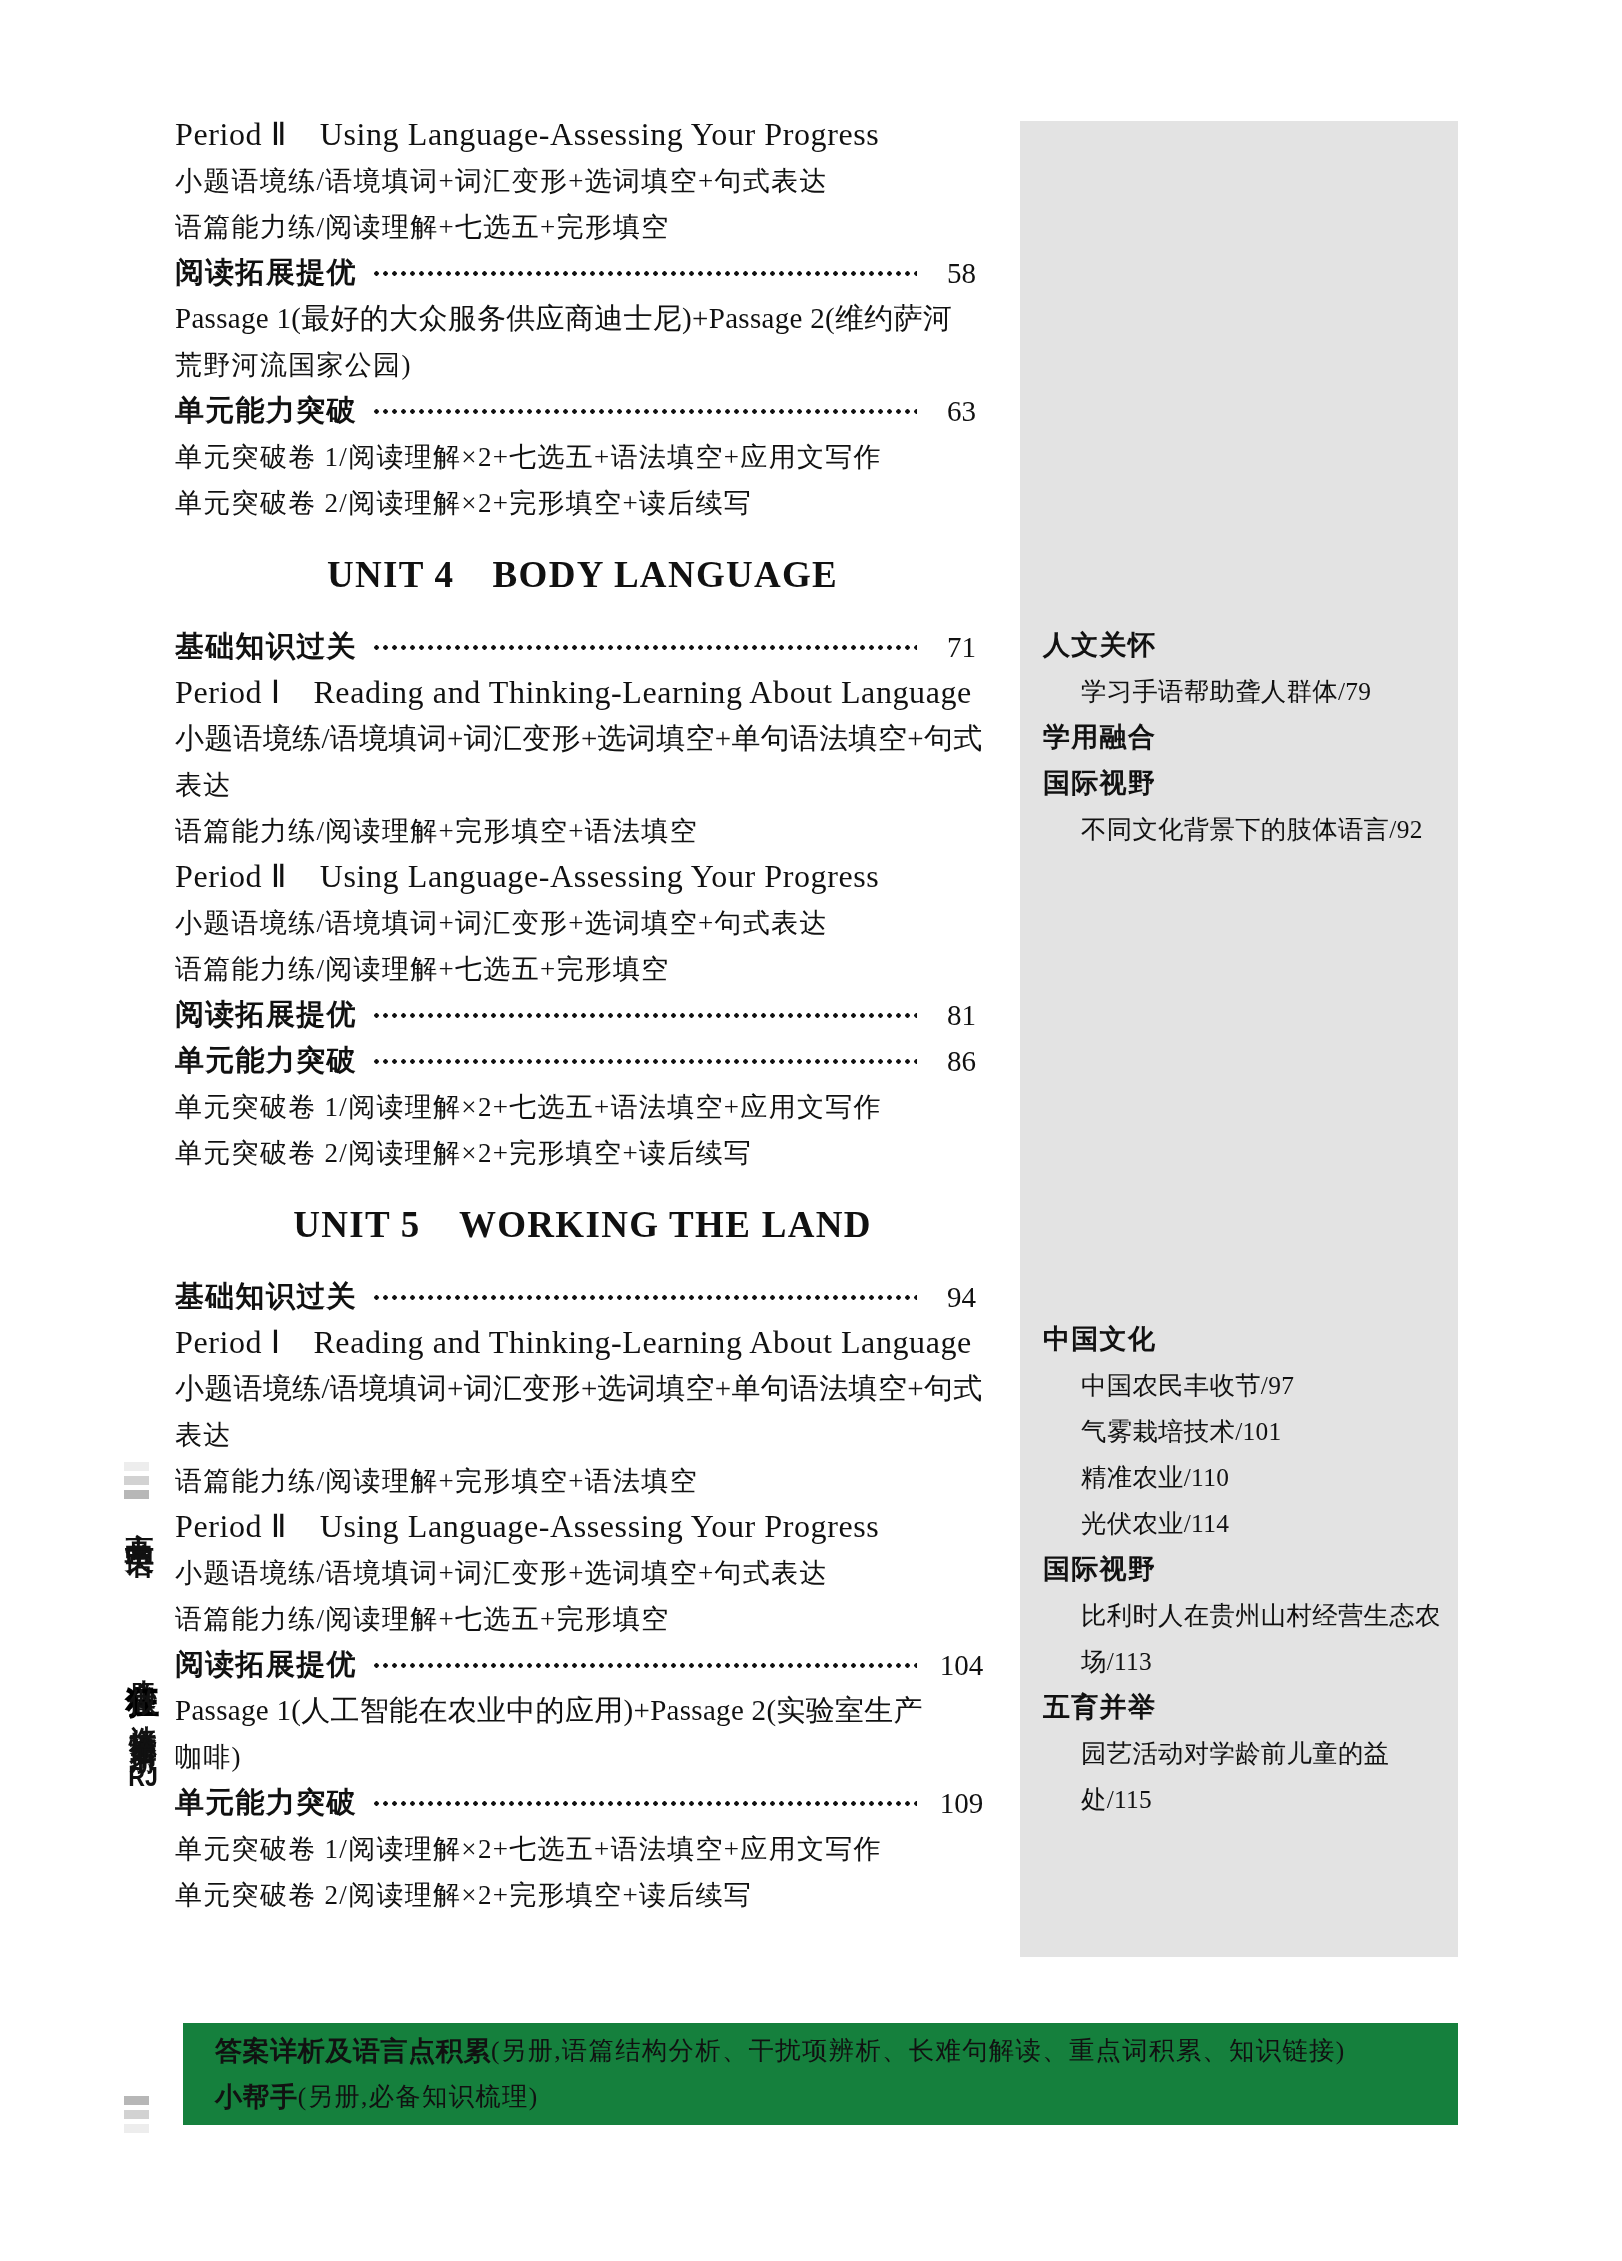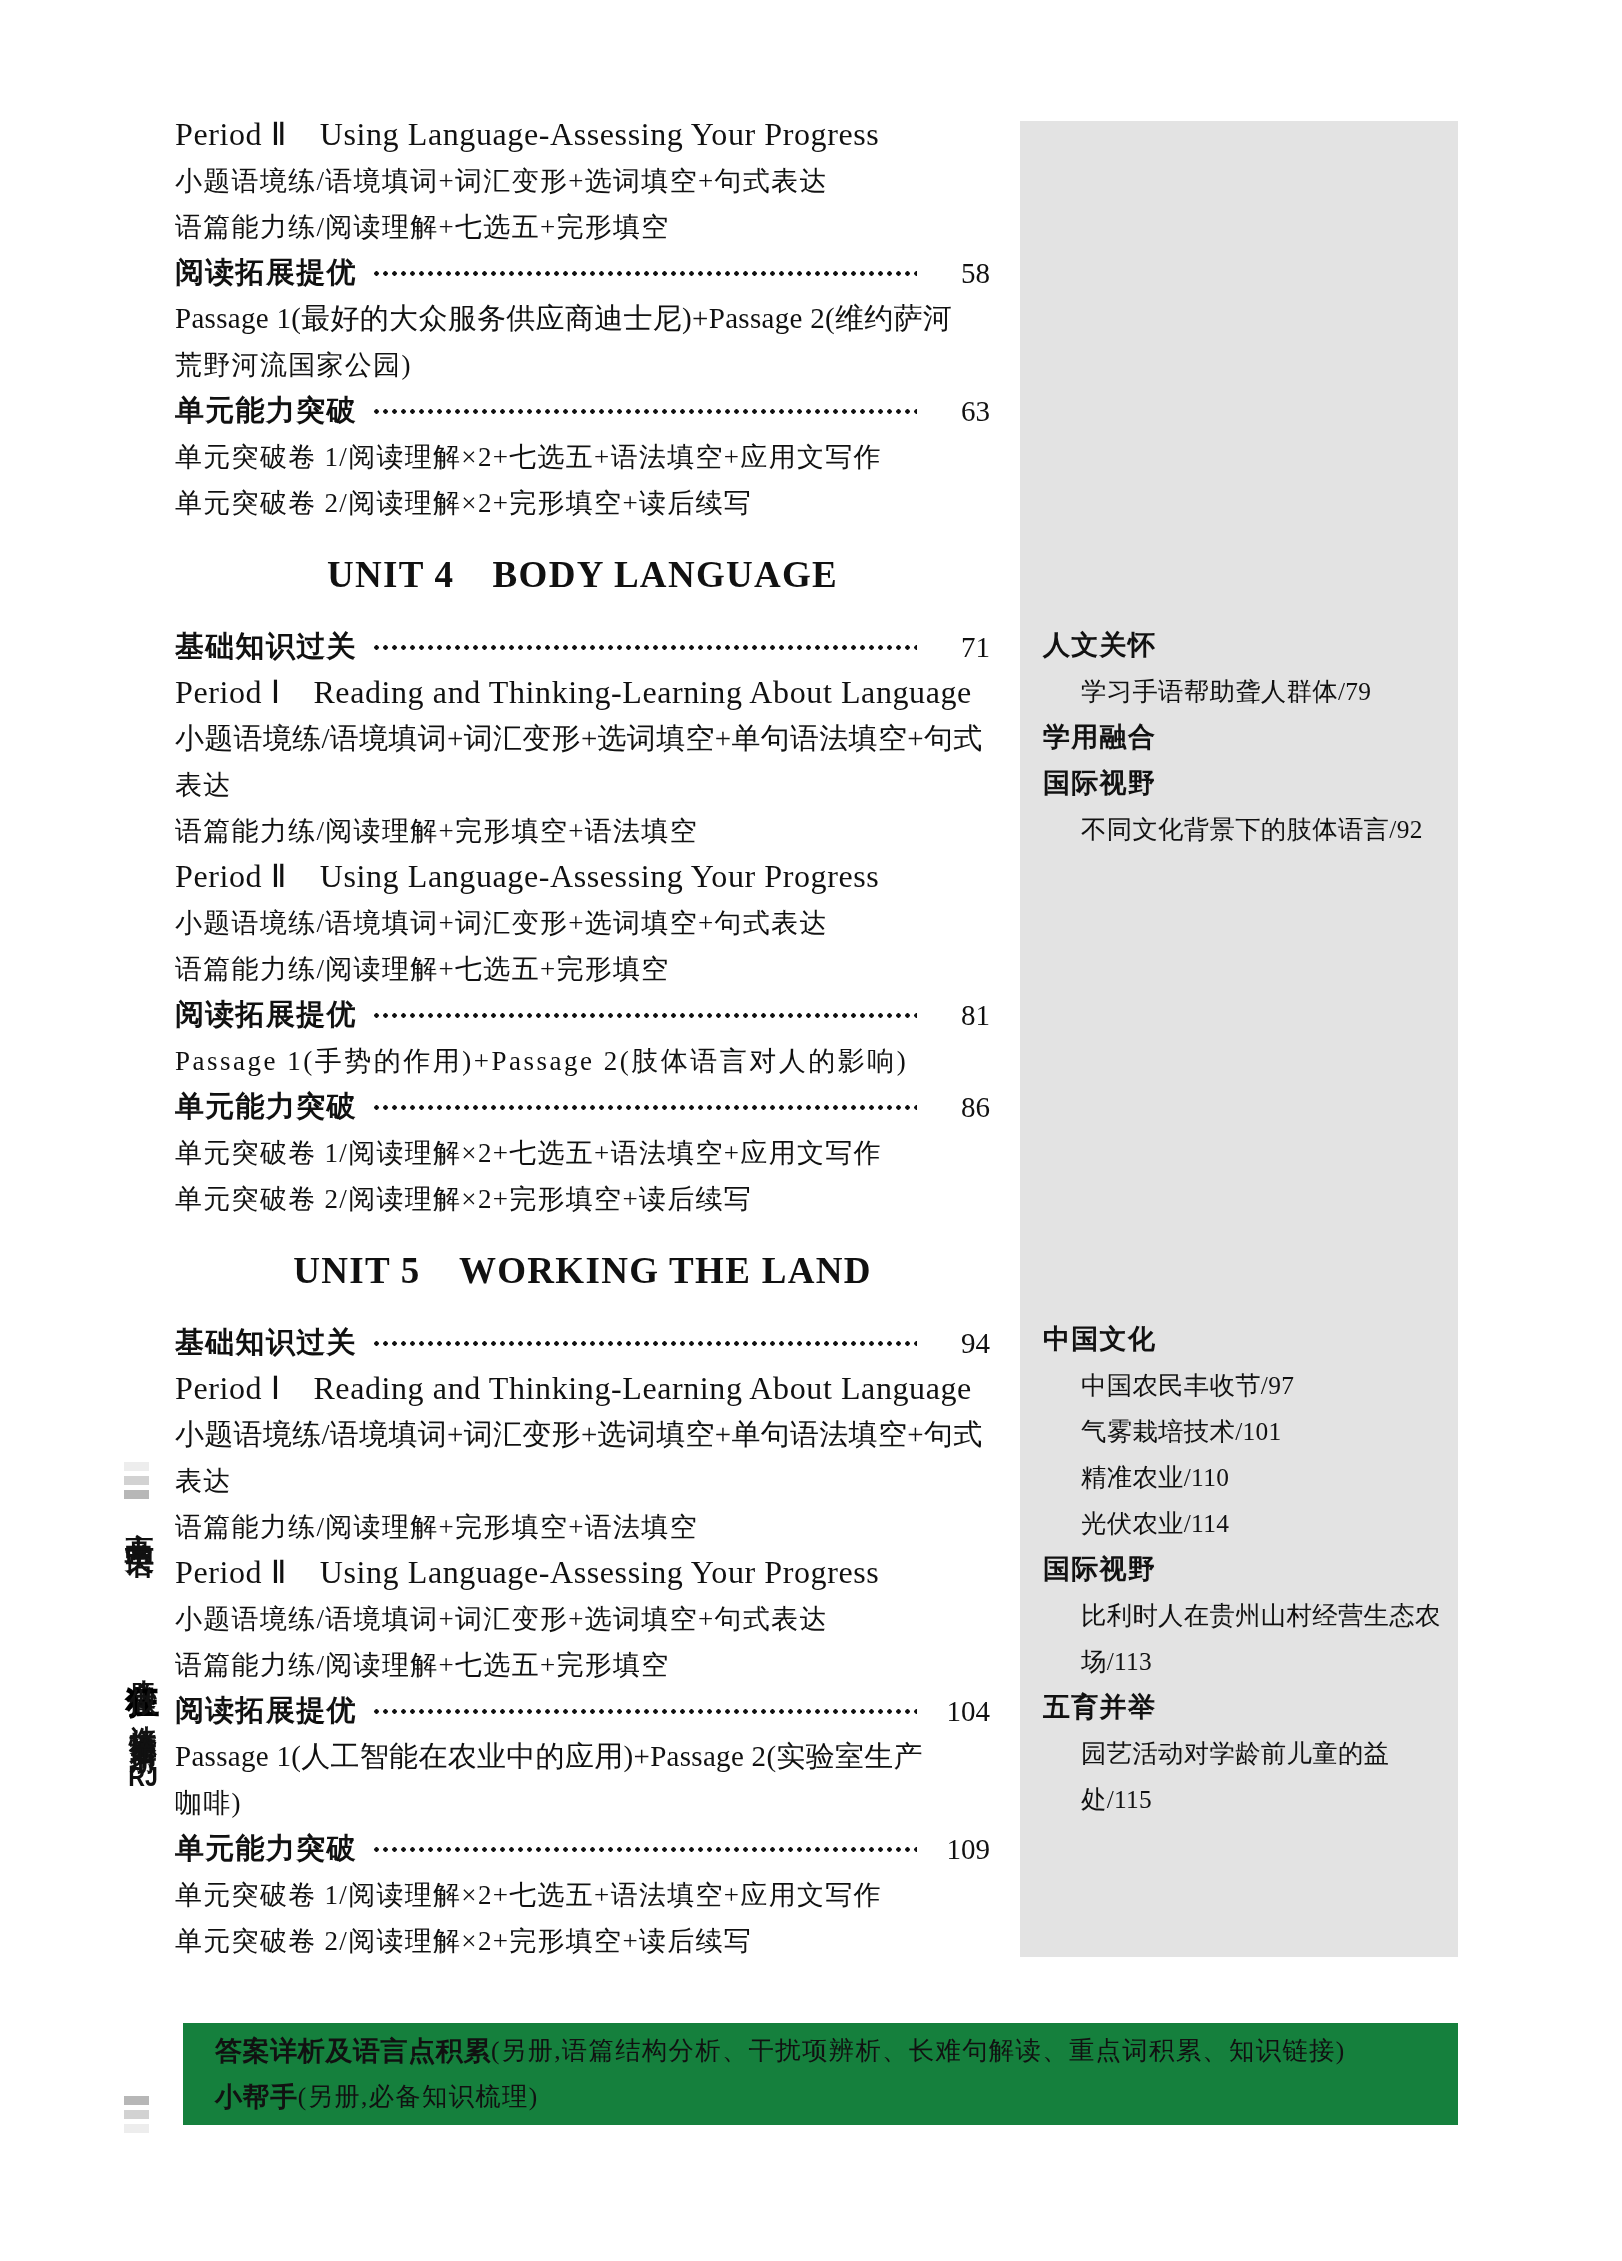--- a/index.html
+++ b/index.html
@@ -8,21 +8,21 @@
   
   #main{position:absolute;left:175px;top:112px;width:815px;}
   .row{height:46px;display:flex;align-items:center;white-space:nowrap;}
   .cn{font-family:"Liberation Serif",serif;font-size:27px;letter-spacing:1.3px;}
   .cnj{font-family:"Liberation Serif",serif;font-size:29px;letter-spacing:0.3px;}
   .ls4{letter-spacing:2.5px;}
   .en{font-family:Liberation Serif, serif;font-size:32px;letter-spacing:0.6px;}
   .row.lead .lbl{font-family:"Liberation Sans",sans-serif;font-weight:700;font-size:29px;letter-spacing:1.3px;}
   .dots{flex:1;align-self:stretch;margin:0 16.5px 0 15.3px;
         background:radial-gradient(circle,#111 2px,transparent 2.5px) left center / 9px 9px repeat-x;}
-  .pg{font-family:"Liberation Serif",serif;font-size:29px;min-width:57px;text-align:right;}
+  .pg{font-family:"Liberation Serif",serif;font-size:29px;min-width:57px;text-align:center;}
   .row.unit{height:98px;justify-content:center;font-family:"Liberation Serif",serif;
             font-weight:700;font-size:37px;letter-spacing:1.3px;}
 
   
   #panel{position:absolute;left:1020px;top:121px;width:438px;height:1836px;background:#e3e3e3;}
   .sb{position:absolute;left:0;width:100%;}
   #sb1{top:501px;} #sb2{top:1195px;}
   .sb-h{height:46px;display:flex;align-items:center;padding-left:23px;
         font-family:"Liberation Sans",sans-serif;font-weight:700;font-size:27px;letter-spacing:1.3px;}
   .sb-it{min-height:46px;line-height:46px;padding-left:61px;padding-right:12.7px;
@@ -80,21 +80,20 @@
     <div class="row cn">表达</div>
     <div class="row cn">语篇能力练/阅读理解+完形填空+语法填空</div>
     <div class="row en">Period Ⅱ　Using Language-Assessing Your Progress</div>
     <div class="row cn">小题语境练/语境填词+词汇变形+选词填空+句式表达</div>
     <div class="row cn">语篇能力练/阅读理解+七选五+完形填空</div>
     <div class="row lead">
       <span class="lbl">阅读拓展提优</span>
       <span class="dots"></span>
       <span class="pg">81</span>
     </div>
-    <div class="row cn ls4">Passage 1(手势的作用)+Passage 2(肢体语言对人的影响)</div>
     <div class="row lead">
       <span class="lbl">单元能力突破</span>
       <span class="dots"></span>
       <span class="pg">86</span>
     </div>
     <div class="row cn">单元突破卷 1/阅读理解×2+七选五+语法填空+应用文写作</div>
     <div class="row cn">单元突破卷 2/阅读理解×2+完形填空+读后续写</div>
     <div class="row unit">UNIT 5　WORKING THE LAND</div>
     <div class="row lead">
       <span class="lbl">基础知识过关</span>

